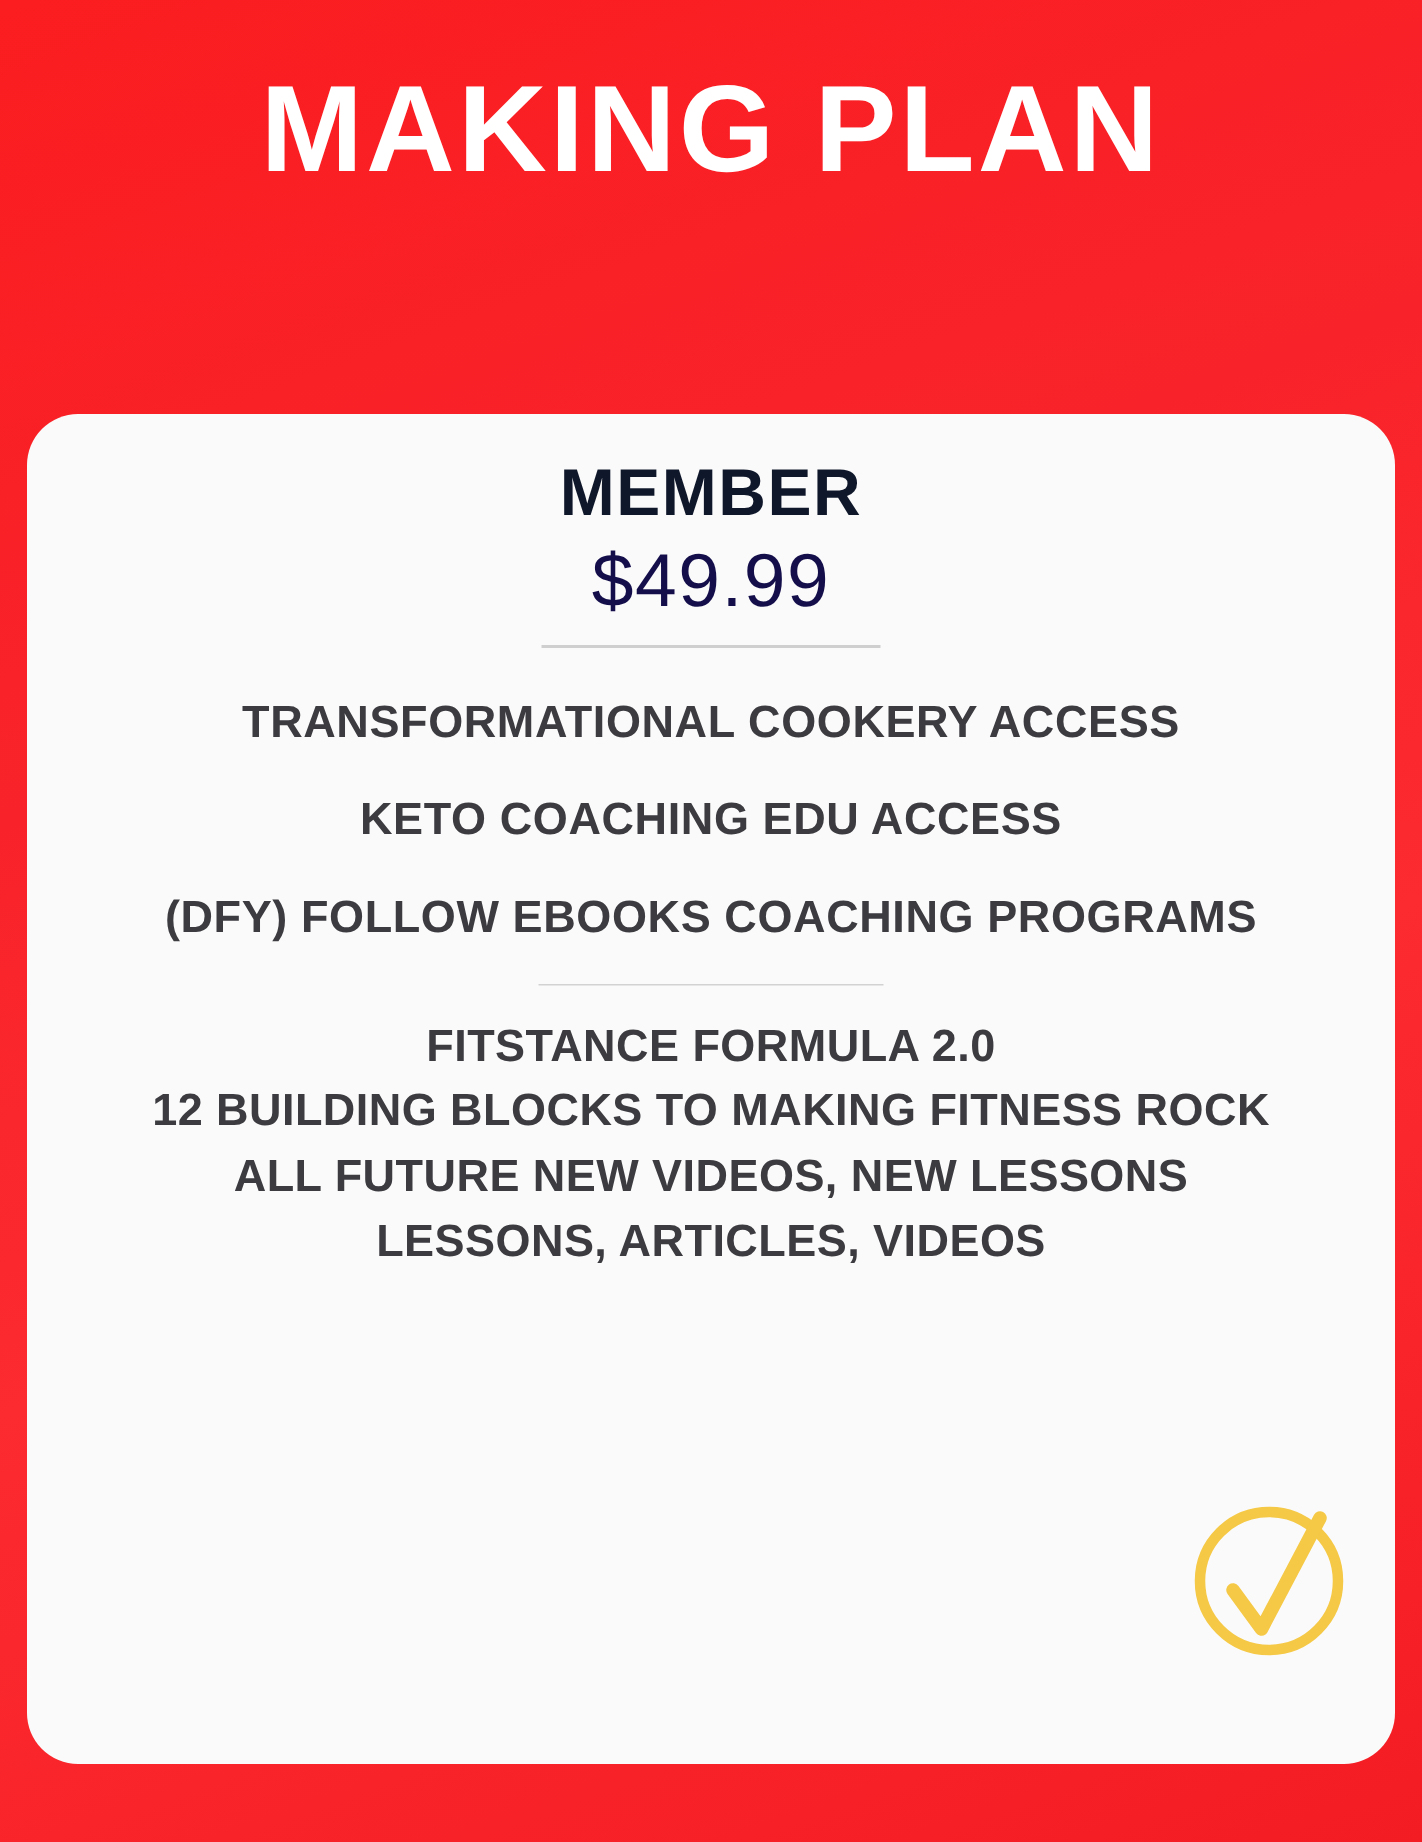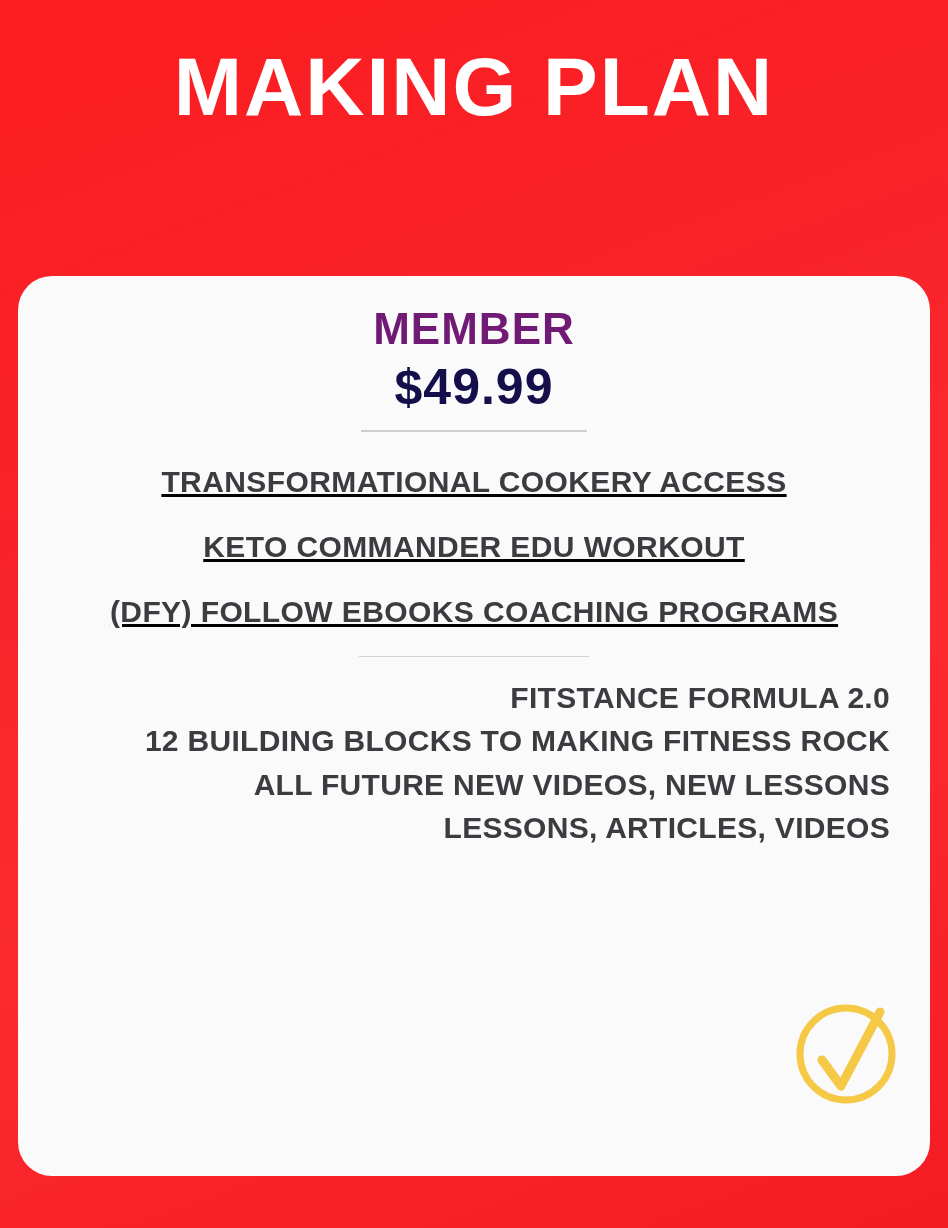--- a/index.html
+++ b/index.html
@@ -37,64 +37,63 @@
     left:18px;
     right:18px;
     top:276px;
     bottom:52px;
     background:#fafafa;
     border-radius:34px;
     overflow:hidden;
   }
   .plan-name {
     text-align:center;
-    color:#701a75;
+    color:#0f172a;
     font-size:44px;
     font-weight:bold;
     letter-spacing:1px;
     margin-top:28px;
   }
   .price-wrap {
     text-align:center;
     margin-top:4px;
   }
   .price {
     display:inline-block;
     color:#140f4b;
     font-size:50px;
-    font-weight:bold;
+    font-weight:normal;
     letter-spacing:1px;
     padding:0 34px 14px 34px;
     border-bottom:2px solid #cfcfcf;
   }
   .features {
     margin-top:30px;
     padding:0 58px;
-    text-decoration:underline;
   }
   .feature {
     text-align:center;
     color:#3b3b40;
     font-size:30px;
     font-weight:600;
     letter-spacing:0.4px;
     line-height:1.36;
     margin-bottom:24px;
   }
   .divider {
     width:230px;
     height:1px;
     background:#d2d2d2;
     margin:6px auto 20px auto;
   }
   .extras {
     padding:0 40px;
   }
   .extra {
-    text-align:right;
+    text-align:center;
     color:#3b3b40;
     font-size:30px;
     font-weight:600;
     letter-spacing:0.3px;
     line-height:1.37;
     margin-bottom:2px;
   }
   .check-badge {
     position:absolute;
     right:32px;
@@ -113,21 +112,21 @@
 <div class="card">
 
   <div class="plan-name">MEMBER</div>
 
   <div class="price-wrap">
     <span class="price">$49.99</span>
   </div>
 
   <div class="features">
     <div class="feature">TRANSFORMATIONAL COOKERY ACCESS</div>
-    <div class="feature">KETO COMMANDER EDU WORKOUT</div>
+    <div class="feature">KETO COACHING EDU ACCESS</div>
     <div class="feature">(DFY) FOLLOW EBOOKS COACHING PROGRAMS</div>
   </div>
 
   <div class="divider"></div>
 
   <div class="extras">
     <div class="extra">FITSTANCE FORMULA 2.0</div>
     <div class="extra">12 BUILDING BLOCKS TO MAKING FITNESS ROCK</div>
     <div class="extra">ALL FUTURE NEW VIDEOS, NEW LESSONS</div>
     <div class="extra">LESSONS, ARTICLES, VIDEOS</div>

